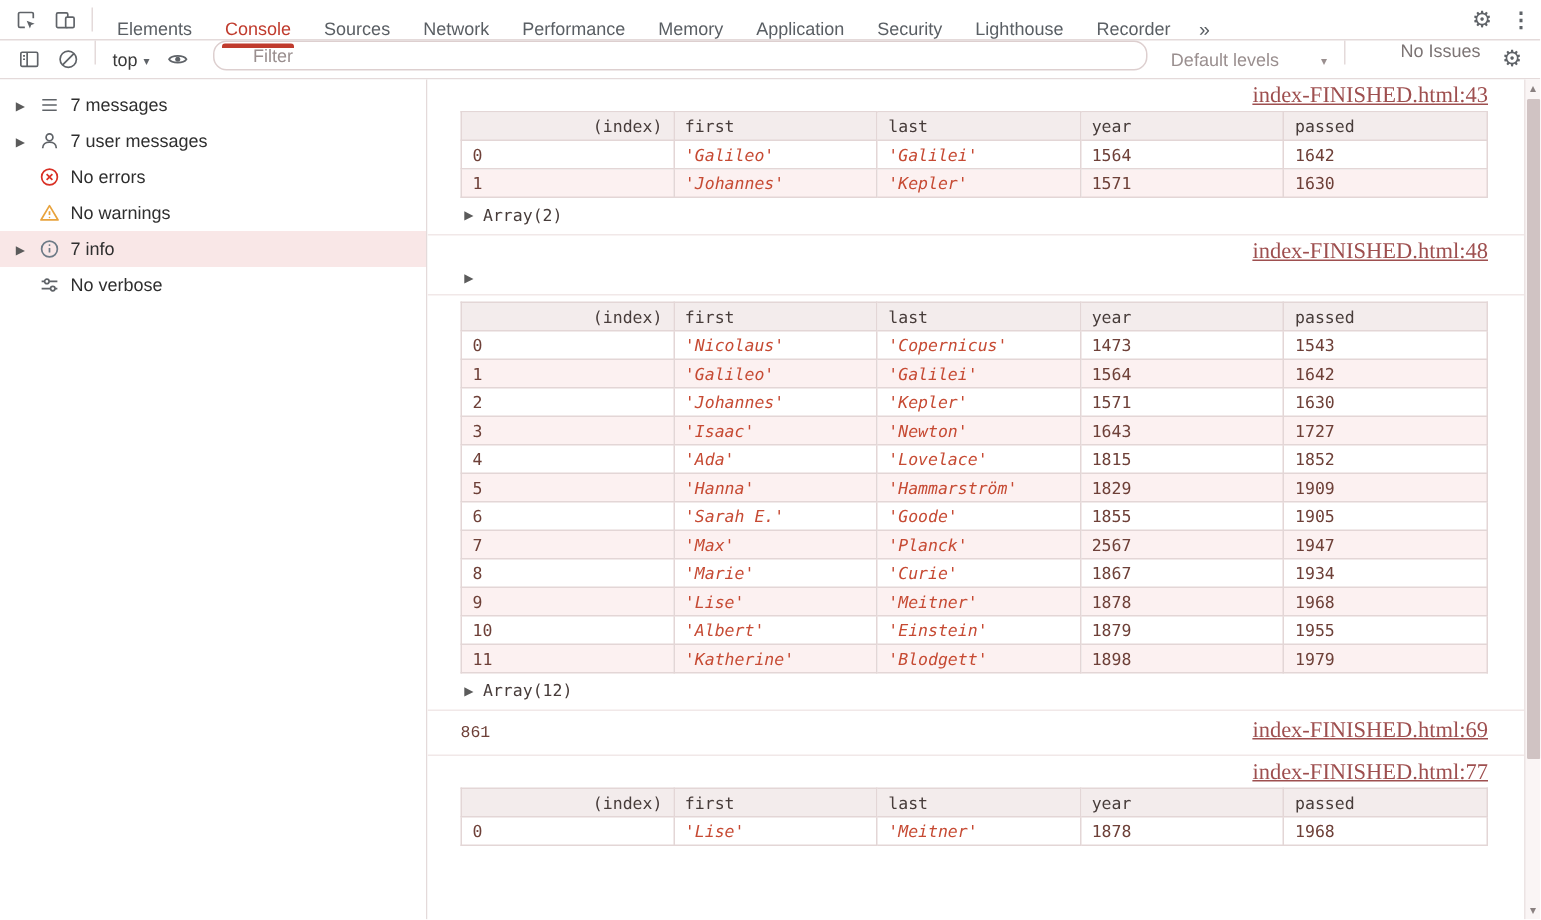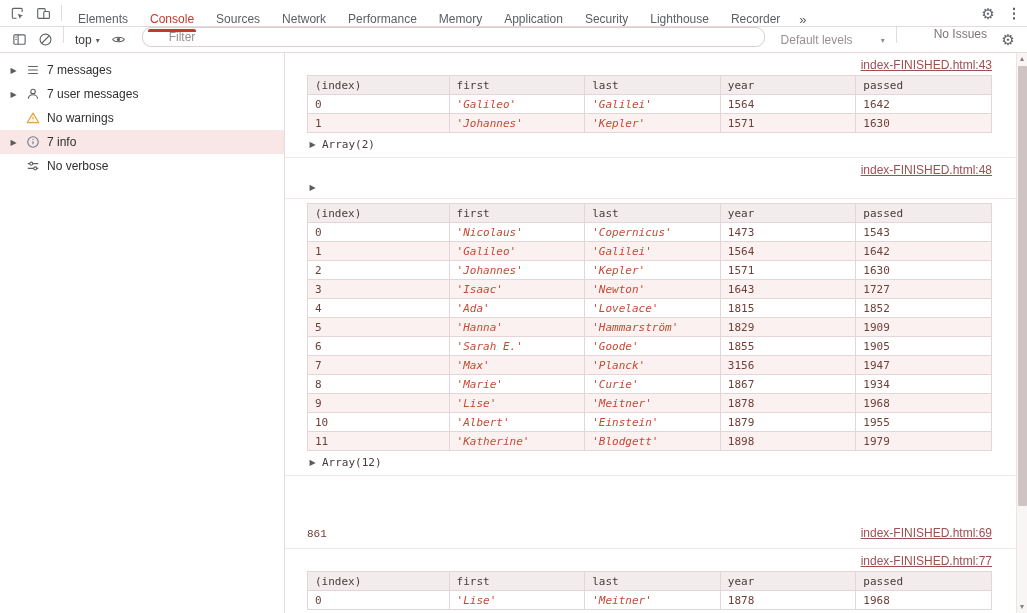--- a/index.html
+++ b/index.html
@@ -64,35 +64,35 @@
   .sicon.err{color:var(--error,#d93025);}
   .sicon.warn{color:var(--warning,#e8a33d);}
   .sicon.info{color:#6e7b87;}
   .slabel{white-space:nowrap;}
   
   .console-area{flex:1;overflow:hidden;background:#fff;}
   .centry{border-bottom:1px solid var(--entry_divider,#f1e8e8);padding:3px 35px 3px 22px;}
   .centry:last-child{border-bottom:none;}
   .link-row{text-align:right;line-height:13px;padding:1px 0 2px;}
   .src-link{
-    font-family:Liberation Sans, sans-serif;font-size:12px;color:var(--link,#9e4f4f);
-    text-decoration:underline;cursor:pointer;white-space:nowrap;margin-top:44px;
+    font-family:Liberation Serif, serif;font-size:15px;color:var(--link,#9e4f4f);
+    text-decoration:underline;cursor:pointer;white-space:nowrap;
   }
   table.console-table{
     border-collapse:collapse;table-layout:fixed;width:100%;
     font-family:"DejaVu Sans Mono",monospace;font-size:11px;margin:1px 0 2px;
   }
   table.console-table th,table.console-table td{
     border:1px solid var(--table_border,#e3d6d6);padding:0 7px;height:19px;
     text-align:left;font-weight:normal;overflow:hidden;white-space:nowrap;box-sizing:border-box;
   }
   table.console-table thead th{
     background:var(--table_header_bg,#f3ecec);color:var(--header_text,#473c3a);cursor:pointer;
   }
-  table.console-table th:first-child{width:20.7%;}
+  table.console-table th:first-child{width:20.7%;text-align:right;}
   td.cell-string{color:var(--string,#c64a33);font-style:italic;}
   td.cell-number{color:var(--number,#6e4038);}
   table.console-table tbody tr:nth-child(even) td{background:var(--row_stripe,#fcf1f1);}
   .arr-row{display:flex;align-items:center;gap:4px;line-height:19px;cursor:pointer;}
   .arr-text{font-family:"DejaVu Sans Mono",monospace;font-size:11px;color:var(--header_text,#473c3a);}
   .preview-row{display:flex;gap:4px;padding:2px 0 3px;cursor:pointer;}
   .preview-row .tri{margin-top:2px;}
   .preview-text{
     font-family:"DejaVu Sans Mono",monospace;font-size:11px;font-style:italic;
     color:var(--string,#c64a33);line-height:13.5px;word-break:break-all;flex:1;
@@ -196,20 +196,30 @@
         <span class="sicon">
           <svg width="14" height="14" viewBox="0 0 16 16" fill="none" stroke="currentColor" stroke-width="1.3">
               <circle cx="8" cy="5.2" r="2.6"></circle>
               <path d="M2.8 13.5c0-3 2.3-4.6 5.2-4.6s5.2 1.6 5.2 4.6"></path>
             </svg>
         </span>
         <span class="slabel">7 user messages</span>
       </div>
       <div class="side-item">
         <span class="tri"></span>
+        <span class="sicon err">
+          <svg width="14" height="14" viewBox="0 0 16 16" fill="none" stroke="currentColor" stroke-width="1.3">
+              <circle cx="8" cy="8" r="6"></circle>
+              <path d="M5.8 5.8l4.4 4.4M10.2 5.8l-4.4 4.4"></path>
+            </svg>
+        </span>
+        <span class="slabel">No errors</span>
+      </div>
+      <div class="side-item">
+        <span class="tri"></span>
         <span class="sicon warn">
           <svg width="14" height="14" viewBox="0 0 16 16" fill="none" stroke="currentColor" stroke-width="1.3" stroke-linejoin="round">
               <path d="M8 2.4L14.5 13.3H1.5z"></path>
               <path d="M8 6.6v3"></path>
               <circle cx="8" cy="11.4" r="0.6" fill="currentColor" stroke="none"></circle>
             </svg>
         </span>
         <span class="slabel">No warnings</span>
       </div>
       <div class="side-item selected">
@@ -345,21 +355,21 @@
                   <td class="cell-number">6</td>
                   <td class="cell-string">'Sarah E.'</td>
                   <td class="cell-string">'Goode'</td>
                   <td class="cell-number">1855</td>
                   <td class="cell-number">1905</td>
                 </tr>
                 <tr>
                   <td class="cell-number">7</td>
                   <td class="cell-string">'Max'</td>
                   <td class="cell-string">'Planck'</td>
-                  <td class="cell-number">3156</td>
+                  <td class="cell-number">2567</td>
                   <td class="cell-number">1947</td>
                 </tr>
                 <tr>
                   <td class="cell-number">8</td>
                   <td class="cell-string">'Marie'</td>
                   <td class="cell-string">'Curie'</td>
                   <td class="cell-number">1867</td>
                   <td class="cell-number">1934</td>
                 </tr>
                 <tr>

